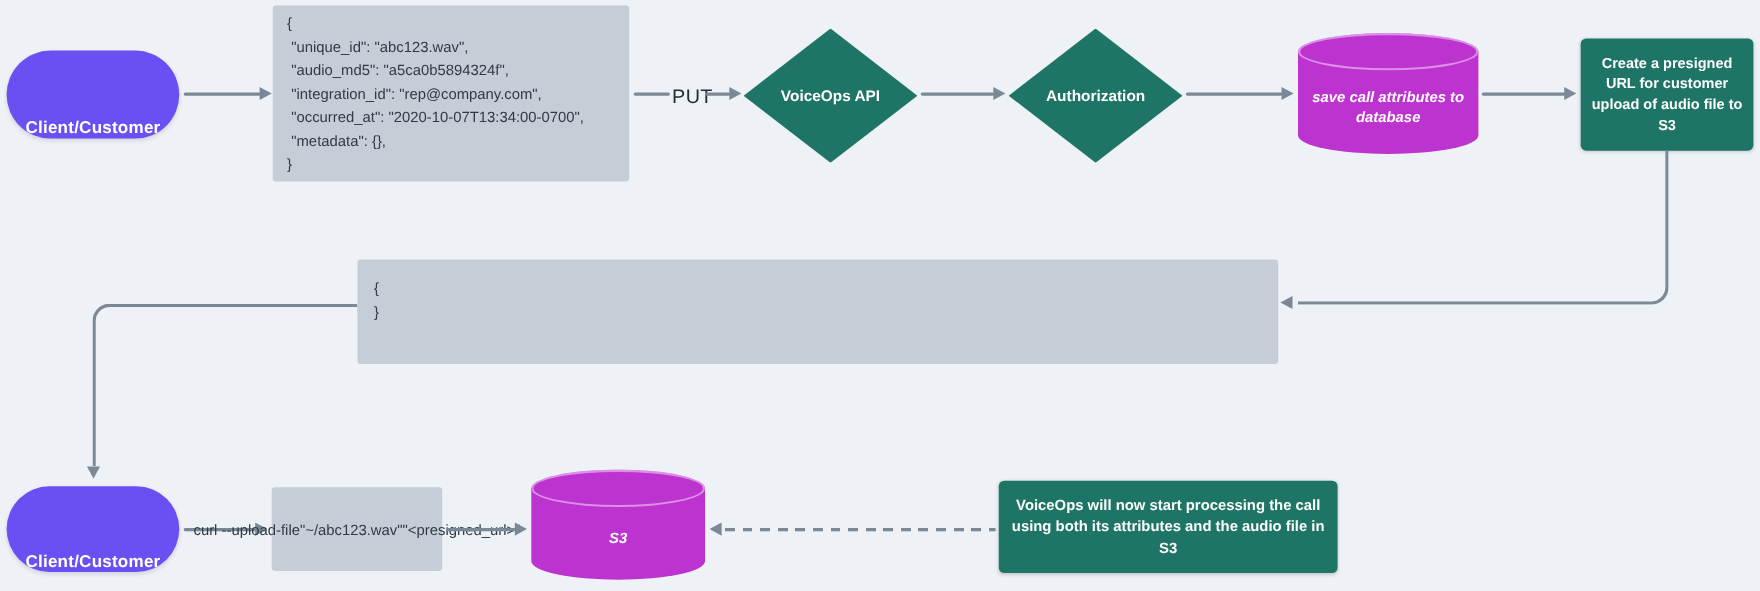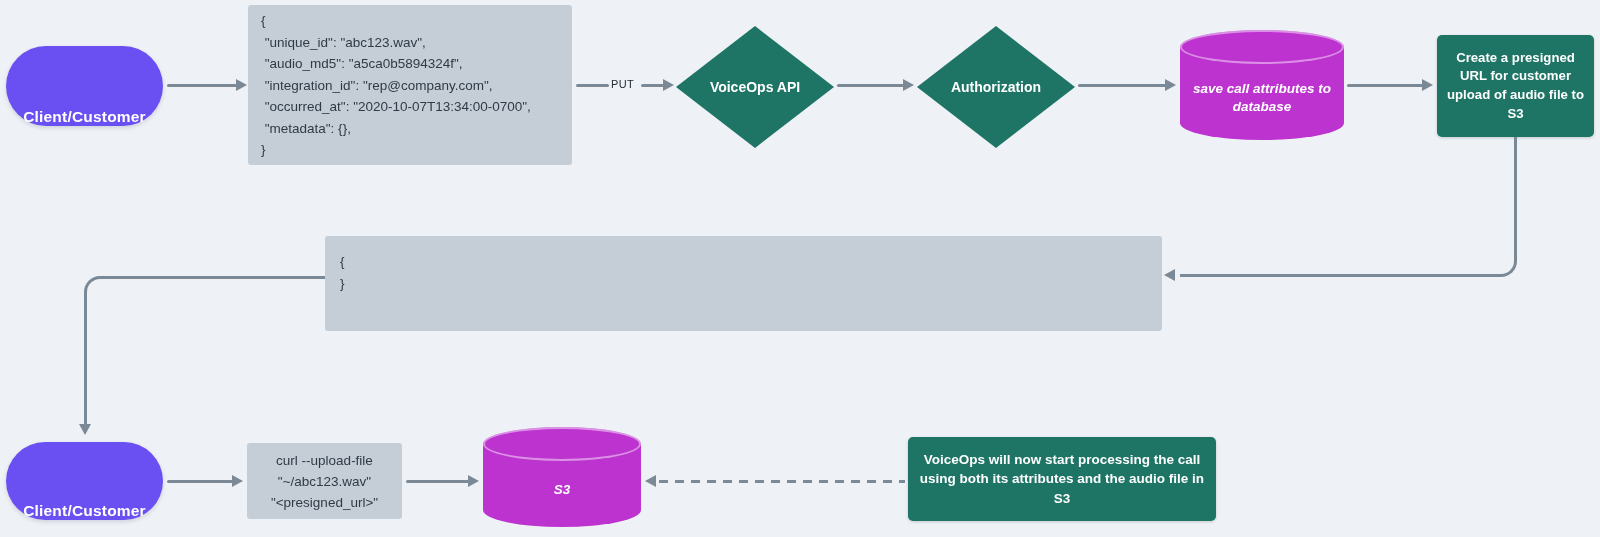--- a/index.html
+++ b/index.html
@@ -19,21 +19,21 @@
   .pill{position:absolute;background:var(--purple);border-radius:42px;
         display:flex;align-items:flex-end;justify-content:center;
         color:#ffffff;font-weight:bold;font-size:15.5px;letter-spacing:.2px;
         box-shadow:0 2px 4px rgba(40,40,90,.15);}
 
   .codebox{position:absolute;background:var(--graybox);border-radius:3px;
            color:var(--codetext);font-size:13.5px;line-height:21.5px;}
   .codebox .ln{white-space:pre;}
   .codebox.pad-req{padding:5px 0 0 13px;}
   .codebox.pad-resp{padding:15px 0 0 15px;}
-  .codebox.center{display:flex;flex-direction:column;align-items:center;justify-content:center;
+  .codebox.center{display:flex;align-items:center;justify-content:center;
                   text-align:center;line-height:21px;}
 
   .diamond{position:absolute;background:var(--green);
            clip-path:polygon(50% 0,100% 50%,50% 100%,0 50%);
            display:flex;align-items:center;justify-content:center;
            color:#fff;font-weight:bold;font-size:14px;}
 
   .gbox{position:absolute;background:var(--green);border-radius:5px;
         display:flex;align-items:center;justify-content:center;text-align:center;
         color:#fdfefd;font-weight:bold;line-height:1.42;
@@ -56,21 +56,21 @@
   .ah.l{border-top:6.5px solid transparent;border-bottom:6.5px solid transparent;border-right:11px solid var(--slate);}
   .ah.d{border-left:6.5px solid transparent;border-right:6.5px solid transparent;border-top:11px solid var(--slate);}
 
   .elbow-a{position:absolute;left:1180px;top:137px;width:337px;height:140px;
            border-right:3px solid var(--slate);border-bottom:3px solid var(--slate);
            border-bottom-right-radius:16px;}
   .elbow-b{position:absolute;left:84px;top:276px;width:241px;height:148px;
            border-left:3px solid var(--slate);border-top:3px solid var(--slate);
            border-top-left-radius:16px;}
 
-  .putlbl{position:absolute;left:611px;top:78px;color:#222c36;font-size:11px;letter-spacing:.3px;}
+  .putlbl{position:absolute;left:611px;top:78px;color:#222c36;font-size:18px;letter-spacing:.3px;}
 </style>
 </head>
 <body>
 
 <div class="canvas">
 
   <div class="pill" style="left:6px;top:46px;width:157px;height:80px;">
     <span>Client/Customer</span>
   </div>
 

